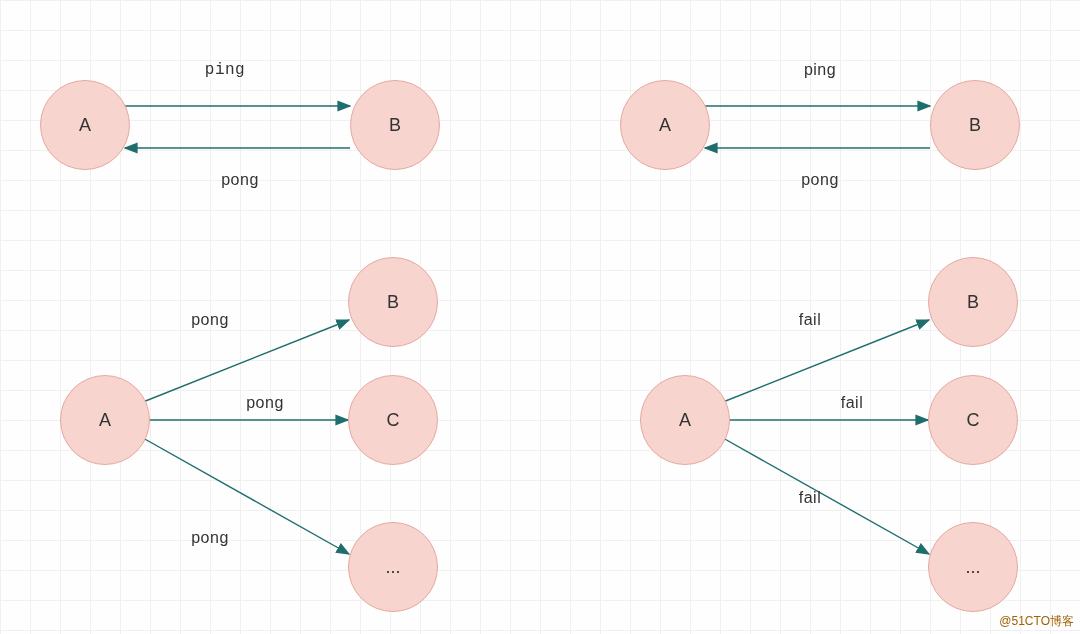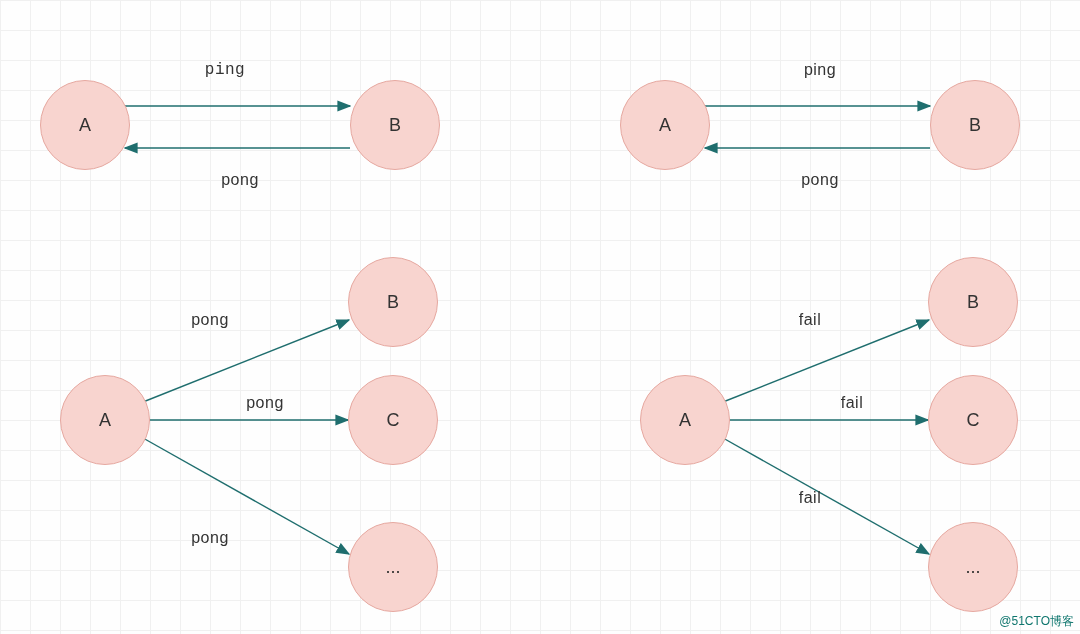--- a/index.html
+++ b/index.html
@@ -54,21 +54,21 @@
   }
   svg.arrows line {
     stroke: #1f6e6e;
     stroke-width: 1.4;
   }
   .watermark {
     position: absolute;
     right: 6px;
     bottom: 4px;
     font-size: 12px;
-    color: #0f766e;
+    color: #a16207;
   }
 </style>
 </head>
 <body>
 
 <div class="grid-bg"></div>
 
 <div class="canvas">
 
   <svg class="arrows">

